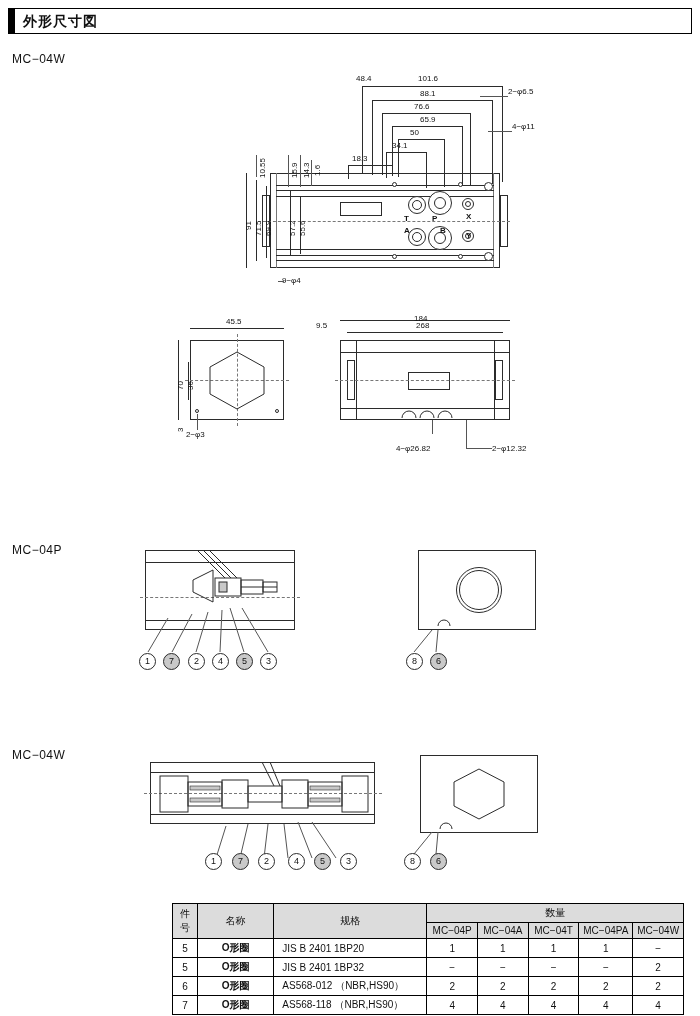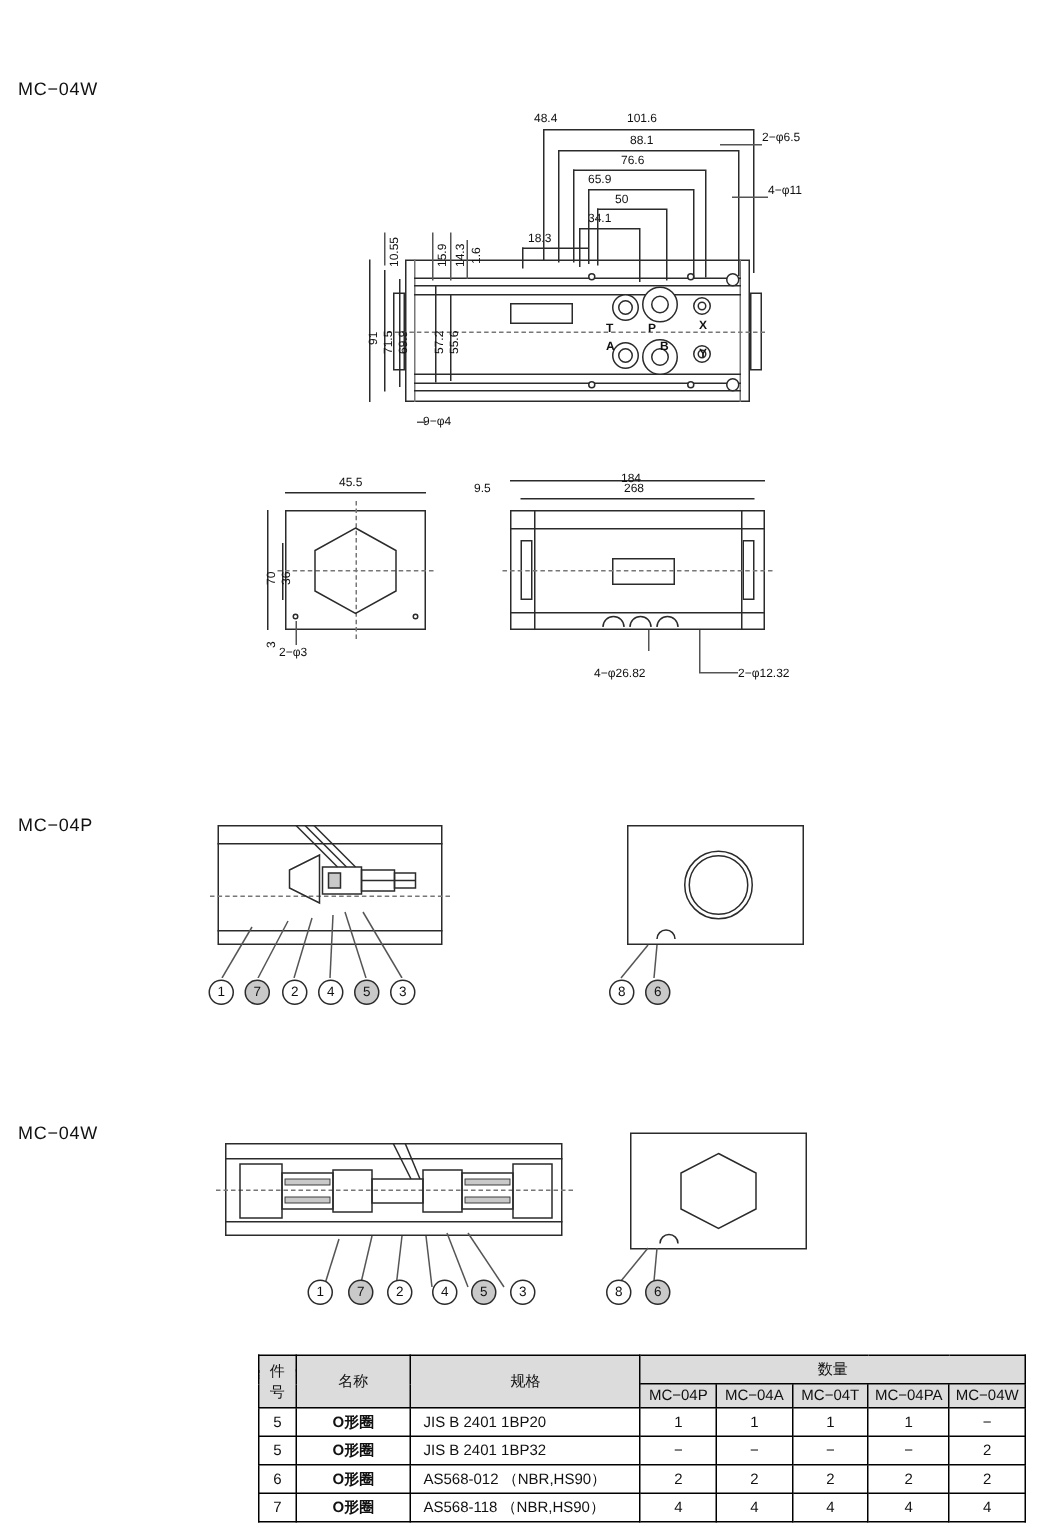--- a/index.html
+++ b/index.html
@@ -134,20 +134,24 @@
     font-weight: normal;
   }
   table.seal td.spec { text-align: left; padding-left: 8px; }
   table.seal td.name { text-align: center; font-weight: bold; }
 </style>
 </head>
 <body>
 
 <div class="page">
 
+  <div class="section-header" style="top:8px;">
+    <div class="bar"></div>
+    <div class="title">外形尺寸図</div>
+  </div>
 
   <div class="model-label" style="left:12px; top:52px;">MC−04W</div>
 
   <div class="box" style="left:270px; top:173px; width:230px; height:95px;"></div>
   <div class="box" style="left:276px; top:173px; width:218px; height:95px; border-left:1px solid #777; border-right:1px solid #777; border-top:none; border-bottom:none;"></div>
 
   <div class="box" style="left:262px; top:195px; width:8px; height:52px;"></div>
   <div class="box" style="left:500px; top:195px; width:8px; height:52px;"></div>
 
   <div class="hl" style="left:276px; top:185px; width:218px;"></div>
@@ -194,21 +198,21 @@
   <div class="dimtxt" style="left:356px; top:74px;">48.4</div>
   <div class="hl" style="left:362px; top:86px; width:0px;"></div>
 
   <div class="hl" style="left:372px; top:100px; width:120px;"></div>
   <div class="dimtxt" style="left:420px; top:89px;">88.1</div>
 
   <div class="hl" style="left:382px; top:113px; width:88px;"></div>
   <div class="dimtxt" style="left:414px; top:102px;">76.6</div>
 
   <div class="hl" style="left:392px; top:126px; width:70px;"></div>
-  <div class="dimtxt" style="left:392px; top:115px;">65.9</div>
+  <div class="dimtxt" style="left:420px; top:115px;">65.9</div>
 
   <div class="hl" style="left:398px; top:139px; width:46px;"></div>
   <div class="dimtxt" style="left:410px; top:128px;">50</div>
 
   <div class="hl" style="left:386px; top:152px; width:40px;"></div>
   <div class="dimtxt" style="left:392px; top:141px;">34.1</div>
 
   <div class="hl" style="left:348px; top:165px; width:44px;"></div>
   <div class="dimtxt" style="left:352px; top:154px;">18.3</div>
 

